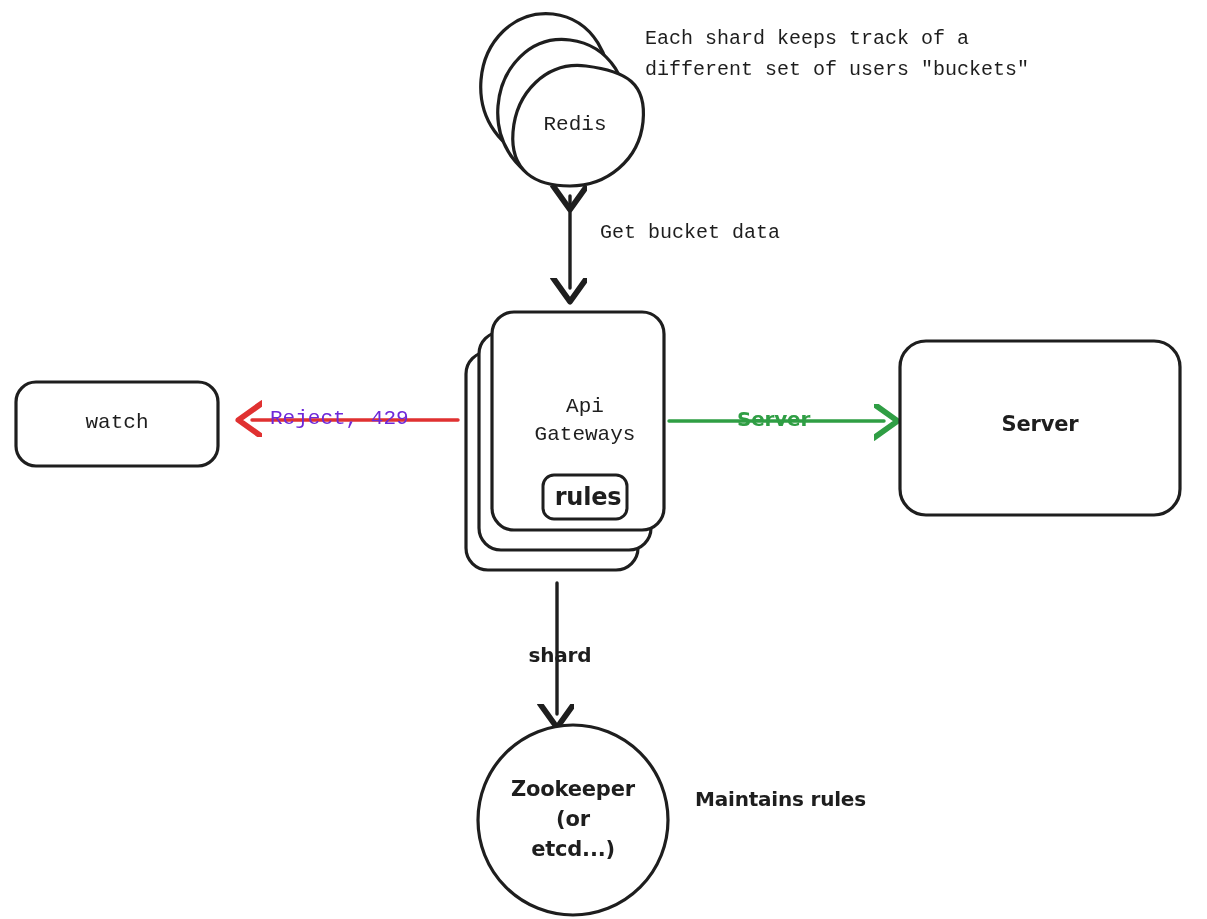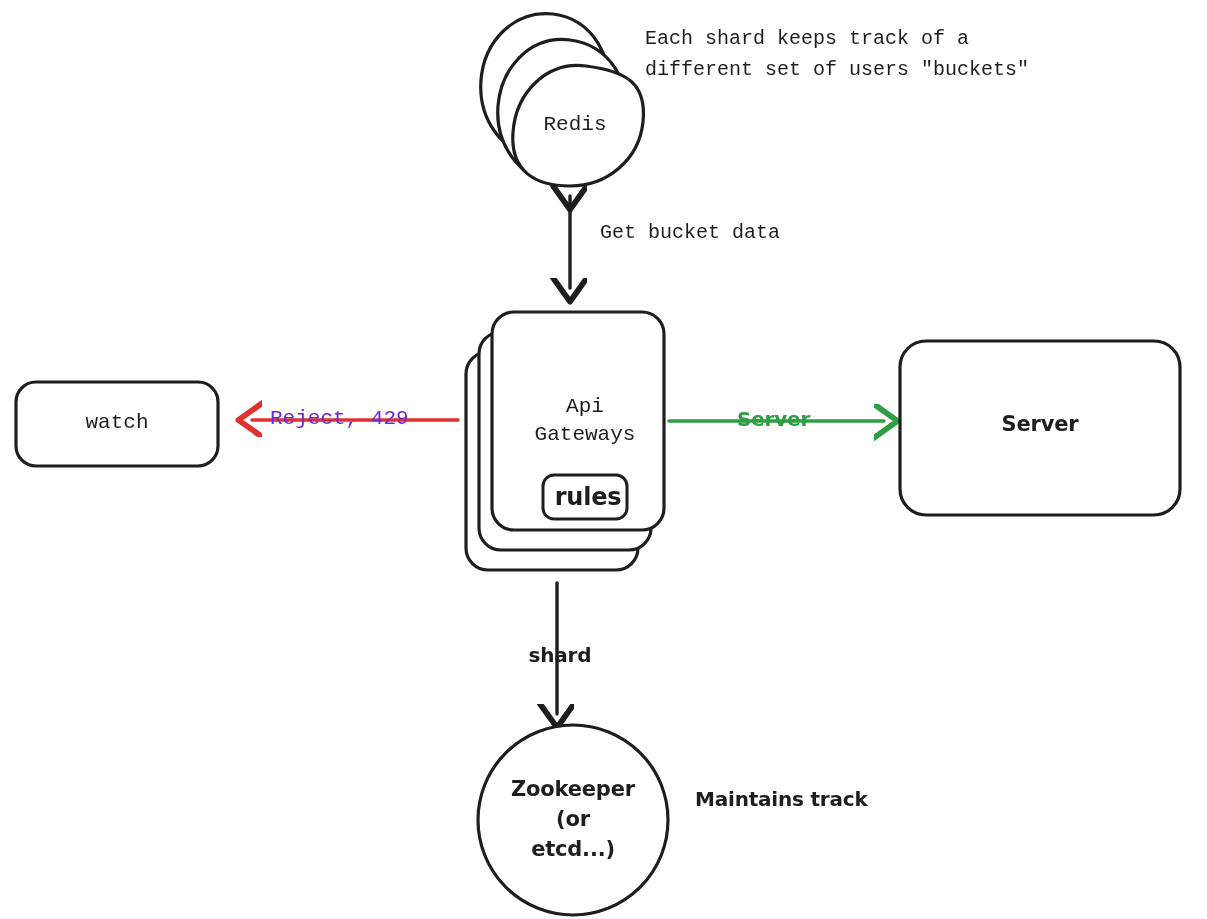--- a/index.html
+++ b/index.html
@@ -128,15 +128,15 @@
   <div class="node-text hand label-server">Server</div>
 
   <div class="node-text mono label-reject">Reject, 429</div>
 
   <div class="node-text hand label-success">Server</div>
 
   <div class="node-text hand label-watch">shard</div>
 
   <div class="node-text hand label-zk"><span>Zookeeper</span><br><span>(or</span><br><span>etcd...)</span></div>
 
-  <div class="node-text hand label-maintains">Maintains track</div>
+  <div class="node-text hand label-maintains">Maintains rules</div>
 
 </div>
 
 </body></html>

